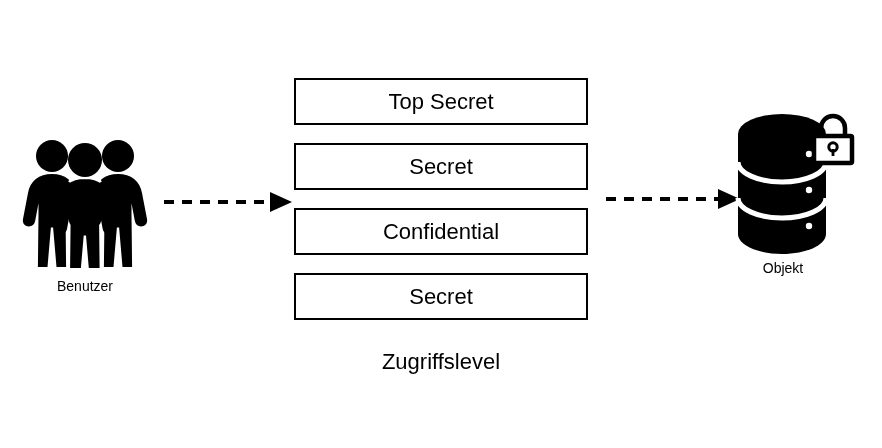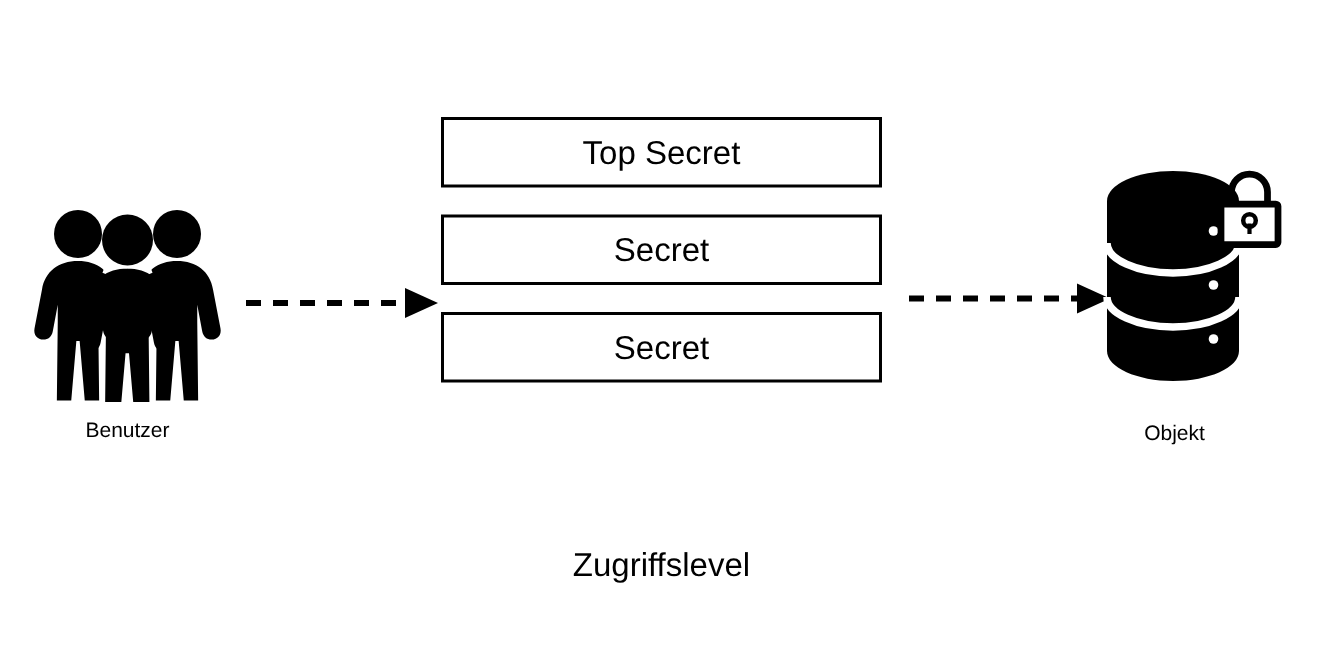--- a/index.html
+++ b/index.html
@@ -72,21 +72,21 @@
     height: 158px;
   }
   #lock-badge-icon {
     position: absolute;
     left: 73px;
     top: 0px;
     width: 60px;
     height: 60px;
   }
   #object-caption {
-    top: 164px;
+    top: 144px;
     left: -2px;
     width: 110px;
   }
 
   
   #levels-stack {
     position: absolute;
     left: 294px;
     top: 78px;
     width: 294px;
@@ -107,21 +107,21 @@
   }
   .level-label {
     font-size: 22px;
     line-height: 26px;
     color: #000000;
     white-space: nowrap;
   }
   #levels-caption {
     position: absolute;
     left: 294px;
-    top: 363px;
+    top: 348px;
     width: 294px;
     text-align: center;
     font-size: 22px;
     line-height: 28px;
     color: #000000;
     white-space: nowrap;
   }
 
   
   .flow-arrow {
@@ -210,20 +210,23 @@
   </div>
 
   <div id="levels-stack">
     <div class="level-box">
       <span class="level-label">Top Secret</span>
     </div>
     <div class="level-box">
       <span class="level-label">Secret</span>
     </div>
     <div class="level-box">
+      <span class="level-label">Confidential</span>
+    </div>
+    <div class="level-box">
       <span class="level-label">Secret</span>
     </div>
   </div>
   <div id="levels-caption">Zugriffslevel</div>
 
   <div class="flow-arrow" id="arrow-levels-to-object">
     <svg viewBox="0 0 140 28" width="140" height="28" xmlns="http://www.w3.org/2000/svg" aria-hidden="true">
       <line x1="4" y1="14" x2="118" y2="14" stroke="#000000" stroke-width="4" stroke-dasharray="10 8" stroke-linecap="butt"></line>
       <polygon points="116,4 138,14 116,24" fill="#000000"></polygon>
     </svg>

